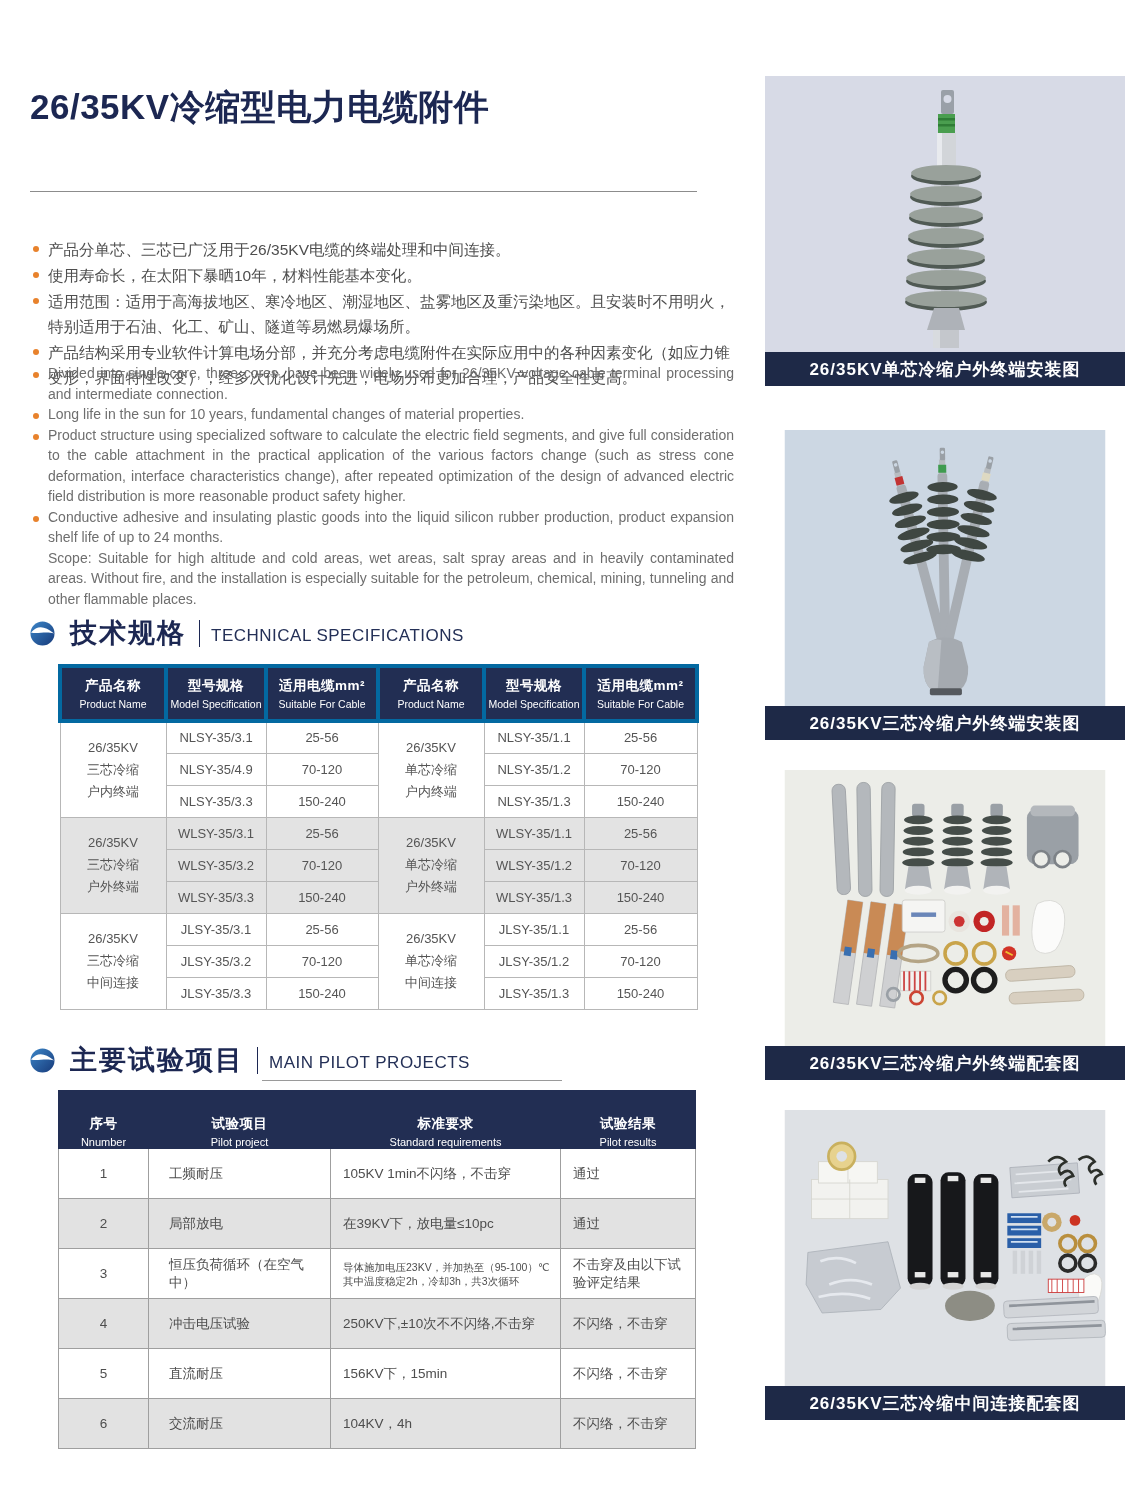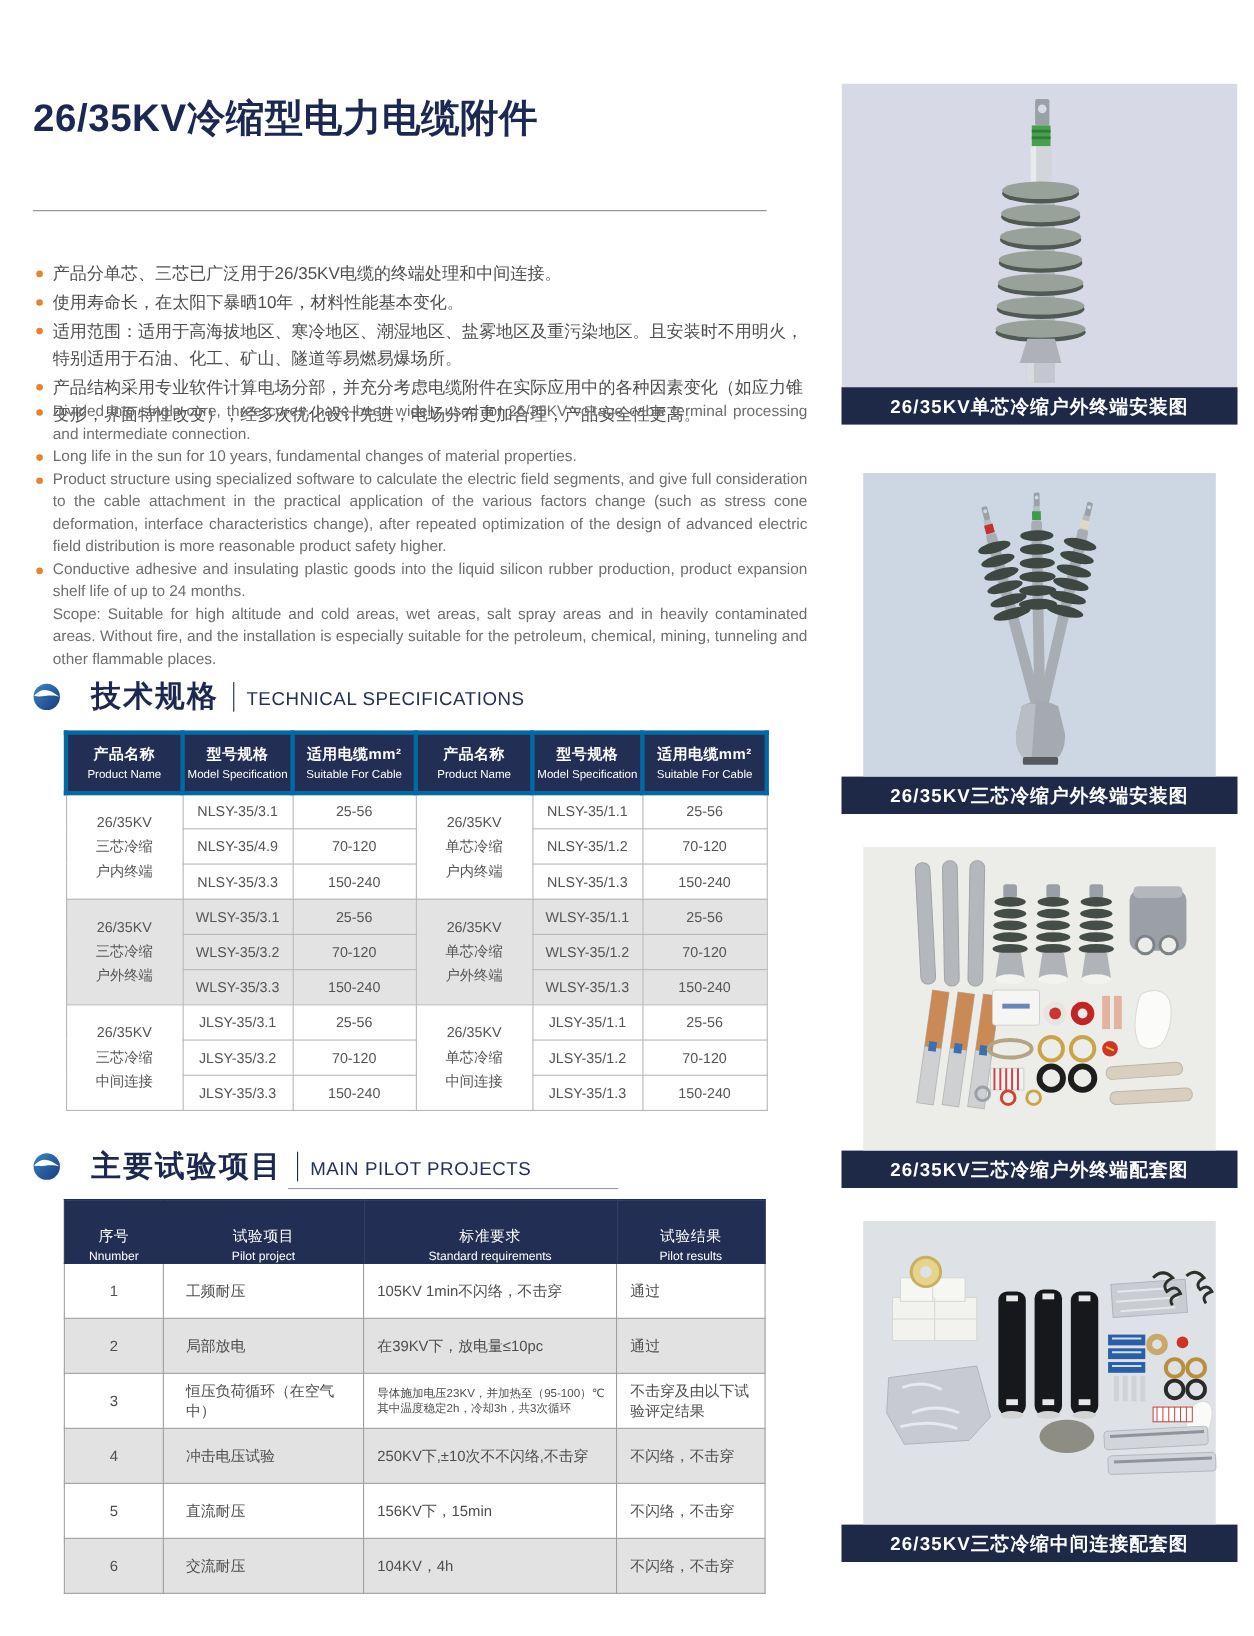--- a/index.html
+++ b/index.html
@@ -16,39 +16,39 @@
   .bullets-zh{position:absolute;left:30px;top:237px;width:702px;}
   .bullets-zh .b{position:relative;padding-left:18px;font-size:15.5px;color:#4e4e4e;line-height:25px;margin-bottom:1px;}
   .bullets-en{position:absolute;left:30px;top:363px;width:704px;}
   .bullets-en .b{position:relative;padding-left:18px;font-size:14px;color:#6e6e6e;line-height:20.5px;text-align:justify;}
   .b::before{content:"";position:absolute;left:3px;top:9px;width:6px;height:6px;border-radius:50%;background:#e8822c;}
   .bullets-en .cont{padding-left:18px;font-size:14px;color:#6e6e6e;line-height:20.5px;text-align:justify;}
 
   
   .sec{position:absolute;left:30px;display:flex;align-items:center;}
   .sec .icon{width:25px;height:25px;flex:0 0 auto;}
-  .sec .zh{font-size:27px;font-weight:700;color:#1c2752;letter-spacing:2px;margin-left:28px;}
+  .sec .zh{font-size:27px;font-weight:700;color:#1c2752;letter-spacing:2px;margin-left:15px;}
   .sec .bar{width:1px;height:27px;background:#1c2752;margin:0 11px 0 13px;}
   .sec .en{font-size:17px;color:#243057;letter-spacing:.5px;padding-top:6px;}
   .sec-rule{position:absolute;height:1px;background:#9a9a9a;}
 
   
   table{border-collapse:collapse;table-layout:fixed;}
   th,td{vertical-align:middle;}
   .spec{position:absolute;left:58px;top:664px;width:637px;}
   .spec th{background:#222e53;color:#fff;height:55px;border:4px solid #0369a1;padding:0 2px;}
   .spec th .zh{font-size:13.5px;font-weight:700;letter-spacing:.5px;}
   .spec th .en{font-size:10.5px;font-weight:400;margin-top:3px;}
   .spec td{border:1px solid #b7b7b7;height:32px;text-align:center;font-size:13px;color:#555;background:#fff;}
   .spec tr.shaded td{background:#e3e3e3;}
   .spec td.name{white-space:pre-line;line-height:22px;color:#555;}
 
   .pilot{position:absolute;left:58px;top:1090px;width:637px;}
   .pilot th{background:#222e53;color:#fff;height:50px;border:1px solid #222e53;padding:0 2px;}
-  .pilot th .zh{font-size:13.5px;font-weight:400;letter-spacing:.5px;margin-top:24px;}
+  .pilot th .zh{font-size:13.5px;font-weight:700;letter-spacing:.5px;margin-top:24px;}
   .pilot th .en{font-size:11px;font-weight:400;margin-top:3px;}
   .pilot td{border:1px solid #9f9f9f;height:50px;font-size:13.5px;color:#4e4e4e;background:#fff;}
   .pilot tr.alt td{background:#e2e2e2;}
   .pilot td.no{text-align:center;}
   .pilot td.project{padding-left:20px;}
   .pilot td.req{padding-left:12px;padding-right:4px;}
   .pilot td.req.small{font-size:10.5px;line-height:14px;white-space:pre-line;}
   .pilot td.result{padding-left:12px;padding-right:4px;}
 
   

